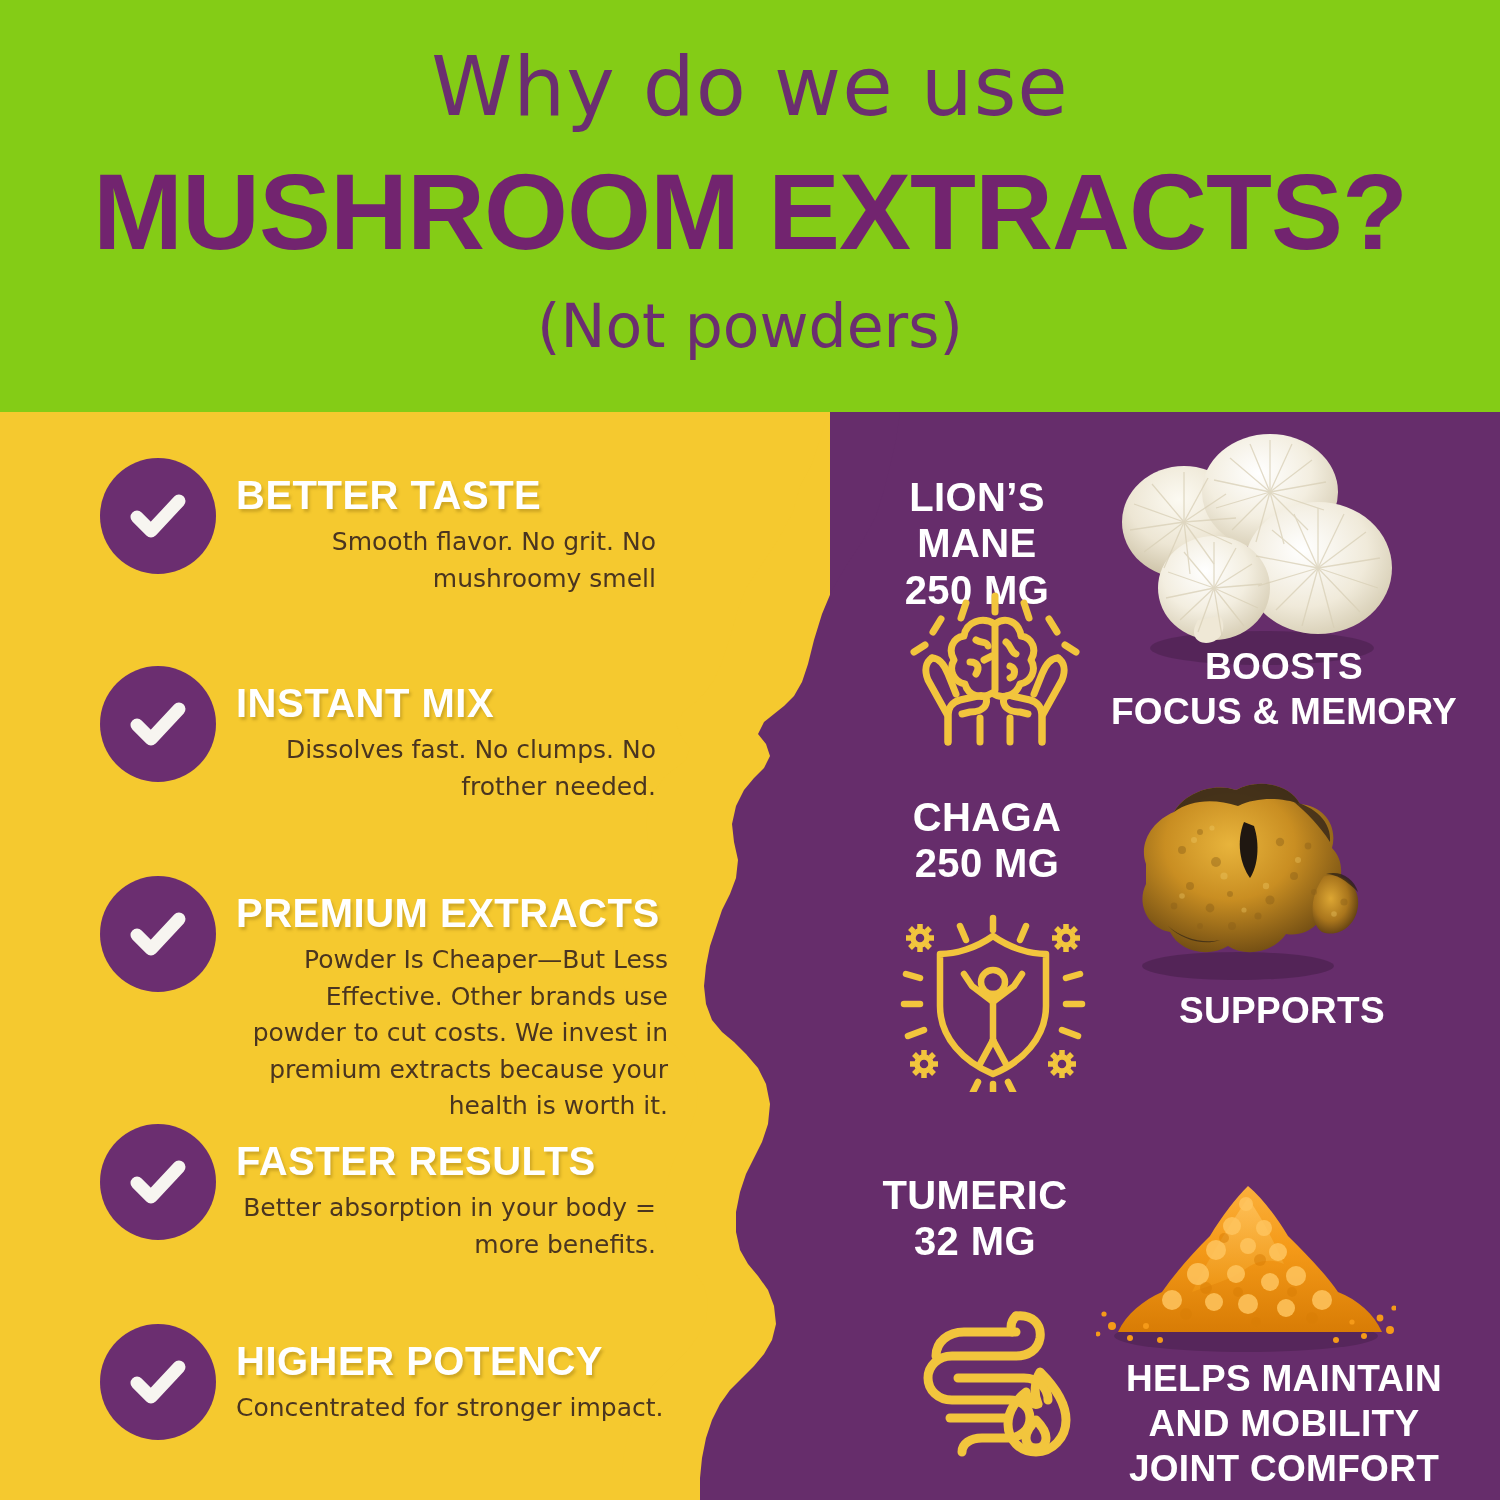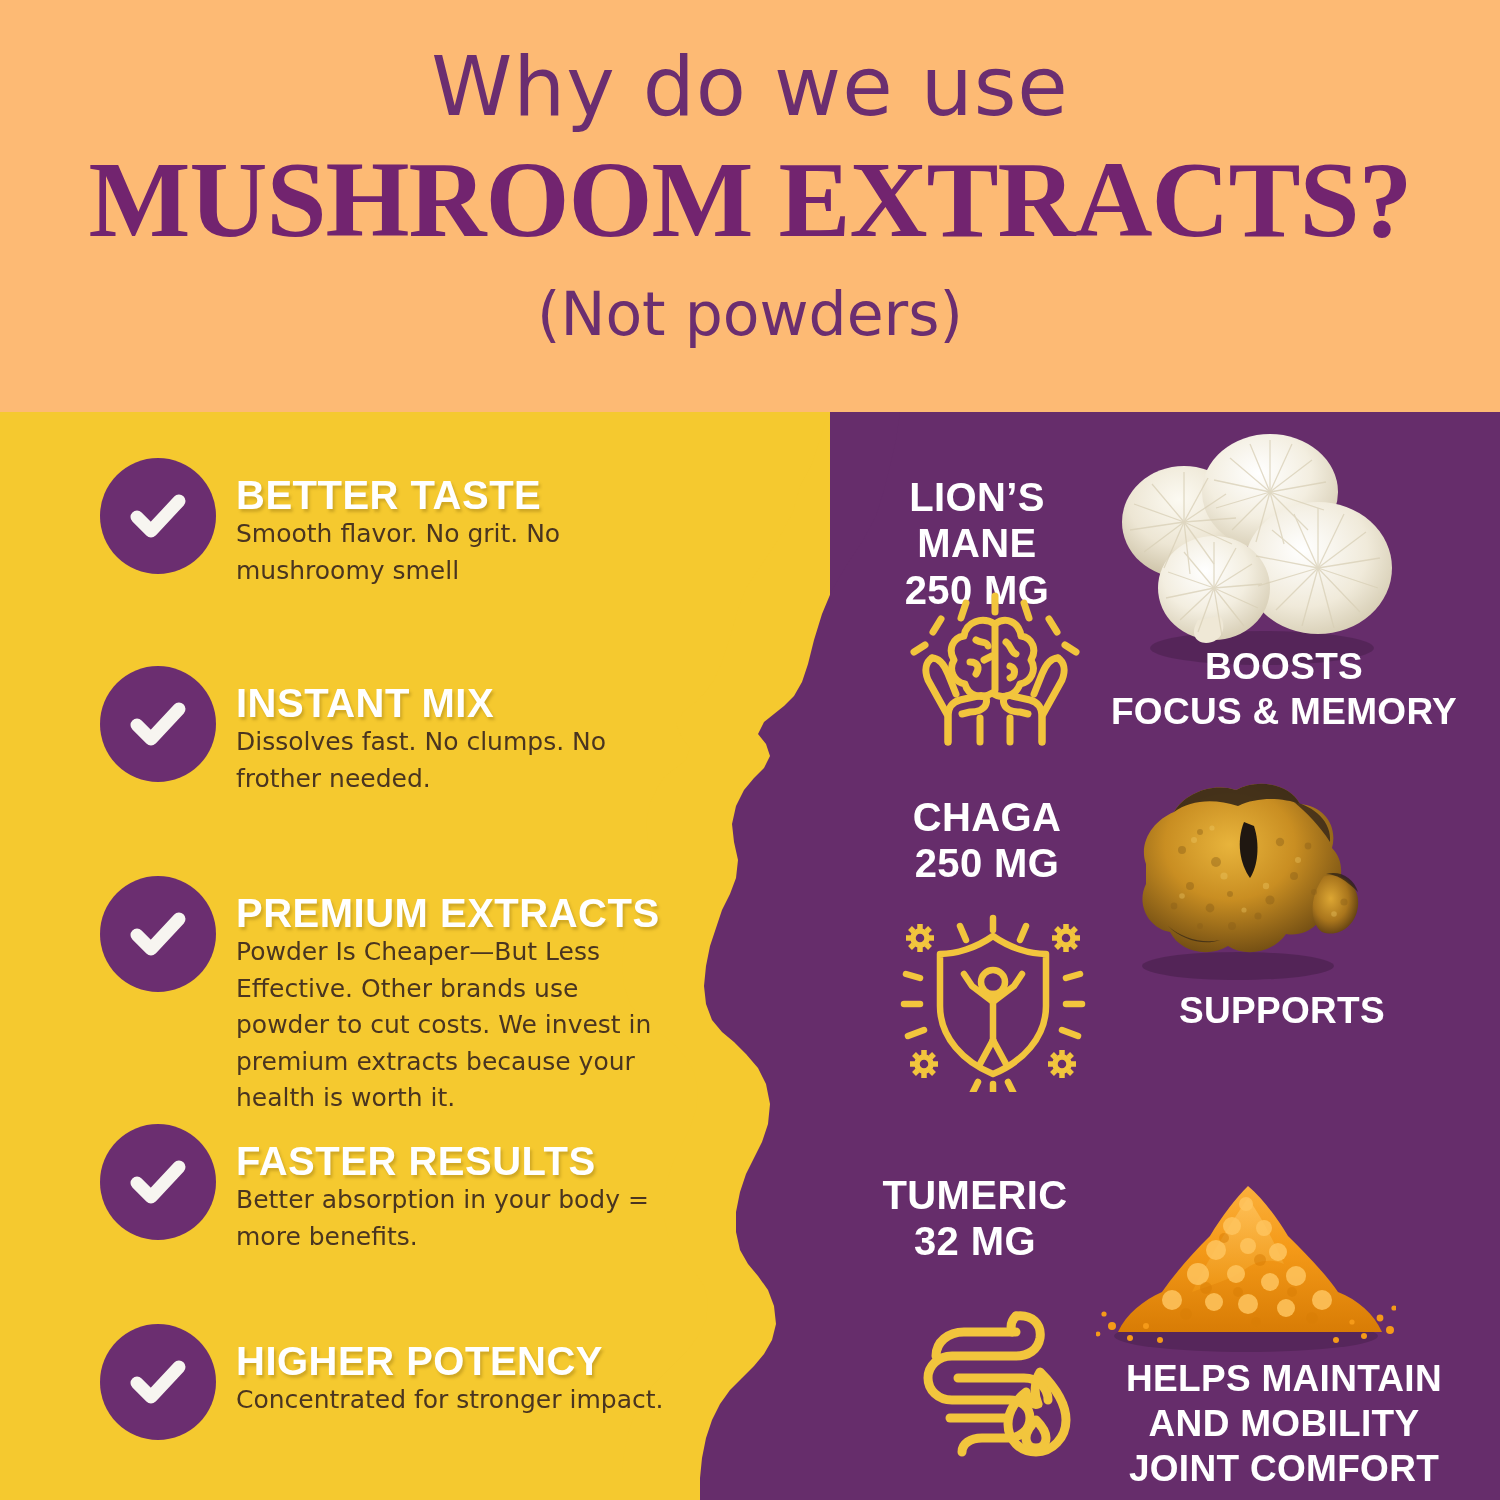--- a/index.html
+++ b/index.html
@@ -8,39 +8,39 @@
   body {
     font-family:"Liberation Sans", sans-serif;
     background:#EFDFC3;
     overflow:hidden;
     position:relative;
   }
 
   
   .header {
     position:absolute; left:0; top:0; width:1500px; height:412px;
-    background:#fdba74;
+    background:#84cc16;
     display:flex; flex-direction:column;
     align-items:center; justify-content:flex-start;
     padding-top:44px;
     z-index:5;
   }
   .hdr-line1 {
     font-family:"DejaVu Sans", sans-serif;
     font-size:82px; font-weight:400; letter-spacing:1px;
     color:#6B2E70; line-height:1.05;
   }
   .hdr-line2 {
-    font-family:Liberation Serif, serif;
+    font-family:Liberation Sans, sans-serif;
     font-size:108px; font-weight:700;
     color:#72246F;
     line-height:1.12;
     letter-spacing:-1px;
     transform:scaleX(1.0);
-    margin-top:10px;
+    margin-top:22px;
   }
   .hdr-line3 {
     font-family:"DejaVu Sans", sans-serif;
     font-size:60px; font-weight:400;
     color:#6B2E70; line-height:1.1;
     margin-top:20px;
   }
 
   
   .panels { position:absolute; left:0; top:412px; width:1500px; height:1088px; }
@@ -87,21 +87,22 @@
     color:#FFFFFF;
     text-shadow:2px 3px 3px rgba(120,90,10,0.30);
     line-height:1.06;
     white-space:nowrap;
   }
   .benefit-desc {
     font-family:"DejaVu Sans", sans-serif;
     font-size:25px;
     color:#4A3520;
     line-height:1.46;
-    margin-top:0;
+    margin-top:8px;
+    text-align:right;
   }
   .benefit-desc.narrow { max-width:420px; }
   .benefit-desc.wide  { max-width:432px; }
 
   
   .ingredients {
     position:absolute; left:830px; top:412px;
     width:670px; height:1088px; z-index:4;
   }
   .ingredient { position:absolute; left:0; width:670px; }

